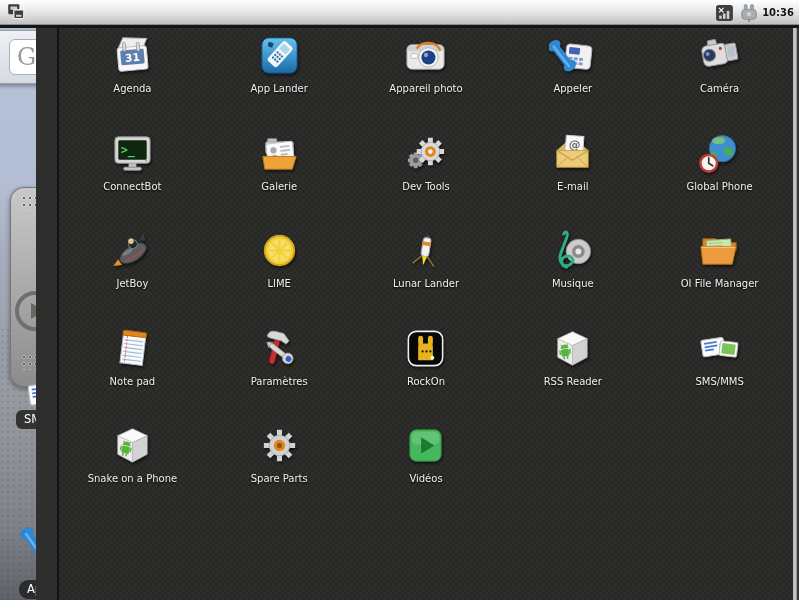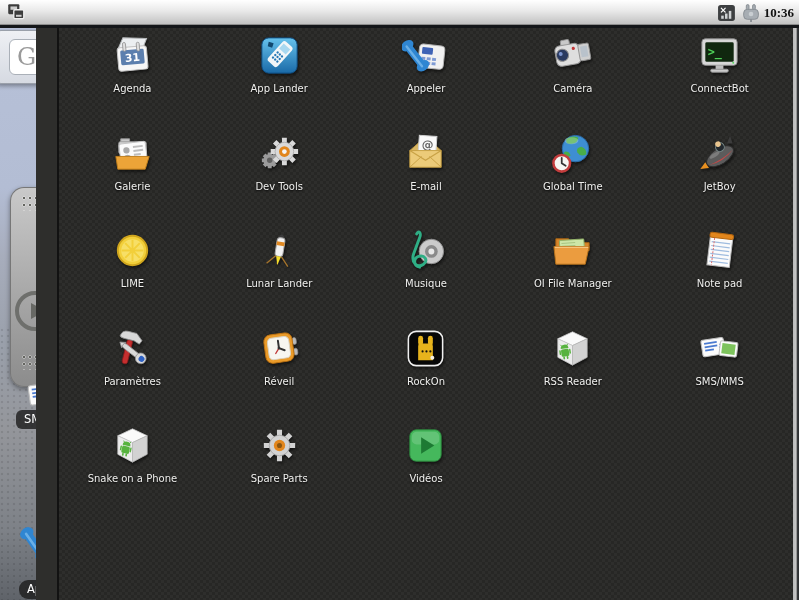--- a/index.html
+++ b/index.html
@@ -5,21 +5,21 @@
   html,body{margin:0;padding:0;background:#000;}
   .screen{position:relative;width:799px;height:600px;overflow:hidden;
     font-family:"DejaVu Sans","Liberation Sans",sans-serif;background:#2e2e2c;}
 
   
   .status-bar{position:absolute;left:0;top:0;width:799px;height:25px;
     background:linear-gradient(180deg,#ffffff 0%,#e9e9e9 45%,#c2c2c2 100%);
     border-bottom:1px solid #8d8d8d;box-sizing:border-box;}
   .sb-left{position:absolute;left:6px;top:2px;display:flex;align-items:center;}
   .sb-right{position:absolute;right:3px;top:0;height:25px;display:flex;align-items:center;gap:3px;}
-  .sb-time{font-size:13px;font-weight:bold;color:#111;padding-right:2px;font-family:Liberation Serif, serif;}
+  .sb-time{font-size:10px;font-weight:bold;color:#111;padding-right:2px;}
 
   
   .content{position:absolute;left:0;top:25px;width:799px;height:575px;
     border-top:3px solid #141619;box-sizing:border-box;overflow:hidden;}
 
   
   .home-strip{position:absolute;left:0;top:0;width:36px;height:572px;overflow:hidden;
     background:linear-gradient(180deg,#b7c1d8 0%,#b3bdd4 28%,#a7adbc 40%,#9aa0ab 55%,#94969b 70%,#7d8187 88%,#5f6369 100%);}
   .home-strip .dots{position:absolute;left:0;top:300px;width:57px;height:272px;
     background-image:radial-gradient(circle at 2px 2px, rgba(0,0,0,.10) 1px, transparent 1.6px);
@@ -198,20 +198,32 @@
                   <circle cx="26.5" cy="26.5" r="1.2"></circle>
                 <circle cx="20.5" cy="30" r="1.2"></circle>
                   <circle cx="23.5" cy="30" r="1.2"></circle>
                   <circle cx="26.5" cy="30" r="1.2"></circle>
               </g>
             </g>
           </svg>
           <span class="lbl">App Lander</span>
         </div>
 
+        <div class="app">
+          <svg class="ic" viewBox="0 0 48 48">
+            <rect x="5" y="13" width="38" height="25" rx="5" fill="#e9e9e9" stroke="#a6a6a6"></rect>
+            <rect x="5.8" y="13.8" width="36.4" height="6" rx="3" fill="#cdd1d4"></rect>
+            <path d="M15 17 a13 11 0 0 1 24 2" fill="none" stroke="#df7d1f" stroke-width="2.2"></path>
+            <circle cx="27" cy="26" r="10" fill="#f4f4f4" stroke="#b5b5b5"></circle>
+            <circle cx="27" cy="26" r="7.2" fill="#1f3f86"></circle>
+            <circle cx="24.5" cy="23.5" r="2.2" fill="#7fa8e0"></circle>
+            <rect x="9" y="22" width="7" height="5" rx="1" fill="#f8f8f8" stroke="#bbb"></rect>
+          </svg>
+          <span class="lbl">Appareil photo</span>
+        </div>
 
         <div class="app">
           <svg class="ic" viewBox="0 0 48 48">
             <g transform="rotate(6 28 25)">
               <rect x="17" y="13" width="26" height="24" rx="4" fill="#f1f1f1" stroke="#b3b3b3"></rect>
               <rect x="20" y="16" width="11" height="7" rx="1" fill="#3f63b5"></rect>
               <g fill="#7f9bd4">
                 <rect x="20" y="26" width="4" height="3"></rect>
                   <rect x="25.5" y="26" width="4" height="3"></rect>
                   <rect x="31" y="26" width="4" height="3"></rect>
@@ -310,21 +322,21 @@
         <div class="app">
           <svg class="ic" viewBox="0 0 48 48">
             <circle cx="27" cy="19" r="13.5" fill="#3e8ed2" stroke="#2a6ca8"></circle>
             <path d="M18 9 q7 -4 12 -1 q-1 6 -7 6 q-7 1 -5 -5z" fill="#49ad49"></path>
             <path d="M33 17 q6 2 5 8 q-6 3 -9 -2 q-2 -5 4 -6z" fill="#49ad49"></path>
             <path d="M17 22 q4 0 5 4 q-3 3 -6 0 q-2 -3 1 -4z" fill="#49ad49"></path>
             <ellipse cx="23" cy="11" rx="7" ry="3.5" fill="#ffffff" opacity=".25"></ellipse>
             <circle cx="13" cy="34" r="8.5" fill="#f6f6f2" stroke="#c33d3d" stroke-width="2.6"></circle>
             <path d="M13 34 V28.5 M13 34 l4 2.5" stroke="#333" stroke-width="1.8" stroke-linecap="round" fill="none"></path>
           </svg>
-          <span class="lbl">Global Time</span>
+          <span class="lbl">Global Phone</span>
         </div>
 
         <div class="app">
           <svg class="ic" viewBox="0 0 48 48">
             <g transform="rotate(-33 24 26)">
               <path d="M37 20 l7 -5 -2 8 z" fill="#3c3c3c"></path>
               <path d="M8 24 l-8 3 8 4 z" fill="#e89020"></path>
               <ellipse cx="24" cy="27" rx="15.5" ry="8" fill="#5c5c5c" stroke="#2e2e2e"></ellipse>
               <path d="M9.5 28.5 q14.5 5.5 29 0 q-14.5 3 -29 0z" fill="#c24848"></path>
               <circle cx="29" cy="19" r="4.5" fill="#23292e" stroke="#788"></circle>
@@ -407,34 +419,20 @@
             <g transform="rotate(38 28 30)">
               <path d="M12 27 l-5 3.5 5 3.5 z" fill="#d9d9d9" stroke="#909090" stroke-width=".8"></path>
               <rect x="11" y="28" width="23" height="5" rx="2.5" fill="#d9d9d9" stroke="#909090" stroke-width=".8"></rect>
               <circle cx="34" cy="30.5" r="5.5" fill="#d9d9d9" stroke="#909090" stroke-width=".8"></circle>
               <circle cx="35" cy="30.5" r="3" fill="#2f62c4"></circle>
             </g>
           </svg>
           <span class="lbl">Paramètres</span>
         </div>
 
-        <div class="app">
-          <svg class="ic" viewBox="0 0 48 48">
-            <g transform="rotate(-8 24 24)">
-              <rect x="38" y="15" width="4" height="7" rx="2" fill="#b9b9b9" stroke="#8d8d8d" stroke-width=".7"></rect>
-              <rect x="38" y="26" width="4" height="7" rx="2" fill="#b9b9b9" stroke="#8d8d8d" stroke-width=".7"></rect>
-              <rect x="9" y="9" width="29" height="29" rx="7" fill="#ea9b29" stroke="#bf7413"></rect>
-              <rect x="12.5" y="12.5" width="22" height="22" rx="4.5" fill="#f7f6f0" stroke="#d9d2c2"></rect>
-              <path d="M23.5 23.5 V16 M23.5 23.5 L29 26.5" stroke="#333" stroke-width="2" stroke-linecap="round" fill="none"></path>
-              <path d="M23.5 23.5 L19.5 28.5" stroke="#c03a3a" stroke-width="1.4" stroke-linecap="round" fill="none"></path>
-              <circle cx="23.5" cy="23.5" r="1.4" fill="#333"></circle>
-            </g>
-          </svg>
-          <span class="lbl">Réveil</span>
-        </div>
 
         <div class="app">
           <svg class="ic" viewBox="0 0 48 48">
             <rect x="6.5" y="6.5" width="35" height="35" rx="8" fill="#070707" stroke="#efefef" stroke-width="1.6"></rect>
             <path d="M16.5 36 V21.5 q0 -2.5 2.5 -2.5 h10 q2.5 0 2.5 2.5 V36 z" fill="#e7b31c"></path>
             <rect x="16.5" y="11" width="5" height="10" rx="2.5" fill="#e7b31c"></rect>
             <rect x="26.5" y="11" width="5" height="10" rx="2.5" fill="#e7b31c"></rect>
             <circle cx="21" cy="27" r="1.1" fill="#111"></circle>
               <circle cx="25" cy="27" r="1.1" fill="#111"></circle>
               <circle cx="29" cy="27" r="1.1" fill="#111"></circle>

